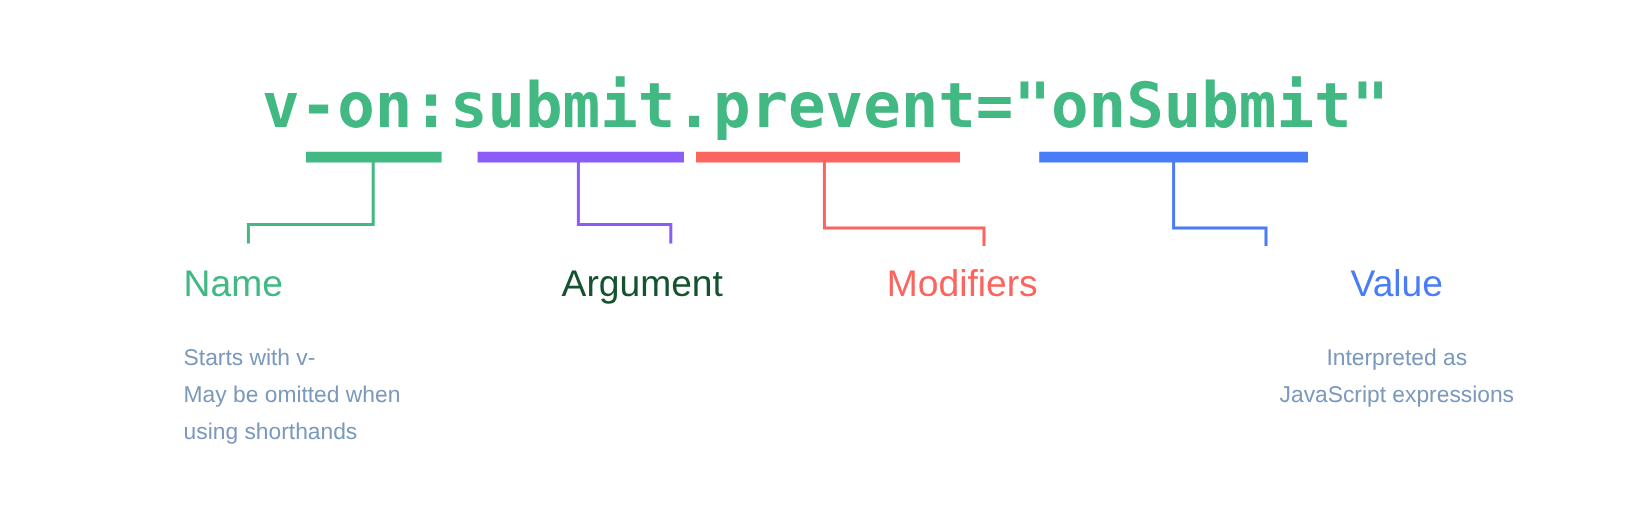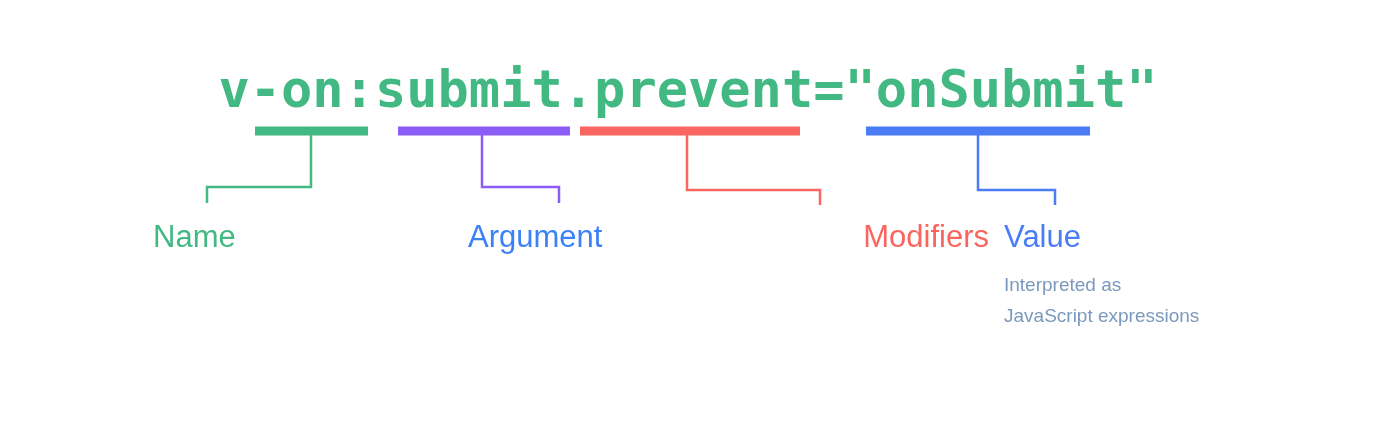--- a/index.html
+++ b/index.html
@@ -48,37 +48,37 @@
 
   
   .segment-label {
     position: absolute;
   }
   .segment-title {
     font-family: "Liberation Sans", sans-serif;
     font-size: 31px;
     font-weight: 400;
     line-height: 36px;
-    margin: 0 0 14px 0;
+    margin: 0 0 28px 0;
     white-space: nowrap;
   }
   .segment-desc {
     font-family: "Liberation Sans", sans-serif;
     font-size: 19px;
     font-weight: 400;
     line-height: 31px;
     color: #7b99bd;
     margin: 0;
     white-space: pre-line;
   }
 
   .seg-name     { left: 153px; top: 219px; width: 300px; }
   .seg-argument { left: 468px; top: 219px; width: 250px; }
-  .seg-modifiers{ left: 739px; top: 219px; width: 250px; text-align: right; }
-  .seg-value    { left: 1004px; top: 219px; width: 320px; }
+  .seg-modifiers{ left: 739px; top: 219px; width: 250px; }
+  .seg-value    { left: 1004px; top: 219px; width: 320px; text-align: center; }
 </style>
 </head>
 <body>
 
 <div id="diagram">
 
   <div class="code-line">v-on:submit.prevent="onSubmit"</div>
 
   <svg id="connectors" viewBox="0 0 1376 440" width="1376" height="440" xmlns="http://www.w3.org/2000/svg">
 
@@ -98,24 +98,27 @@
     </g>
 
     <g>
       <line x1="866" y1="131" x2="1090" y2="131" stroke="#4a7cf5" stroke-width="9" stroke-linecap="butt"></line>
       <polyline points="978,133 978,190 1055,190 1055,205" fill="none" stroke="#4a7cf5" stroke-width="2.5"></polyline>
     </g>
   </svg>
 
   <div class="segment-label seg-name">
     <div class="segment-title" style="color:#42b883">Name</div>
+    <div class="segment-desc">Starts with v-
+May be omitted when
+using shorthands</div>
   </div>
 
   <div class="segment-label seg-argument">
-    <div class="segment-title" style="color:#3b82f6">Argument</div>
+    <div class="segment-title" style="color:#14532d">Argument</div>
   </div>
 
   <div class="segment-label seg-modifiers">
     <div class="segment-title" style="color:#fa6560">Modifiers</div>
   </div>
 
   <div class="segment-label seg-value">
     <div class="segment-title" style="color:#4a7cf5">Value</div>
     <div class="segment-desc">Interpreted as
 JavaScript expressions</div>

